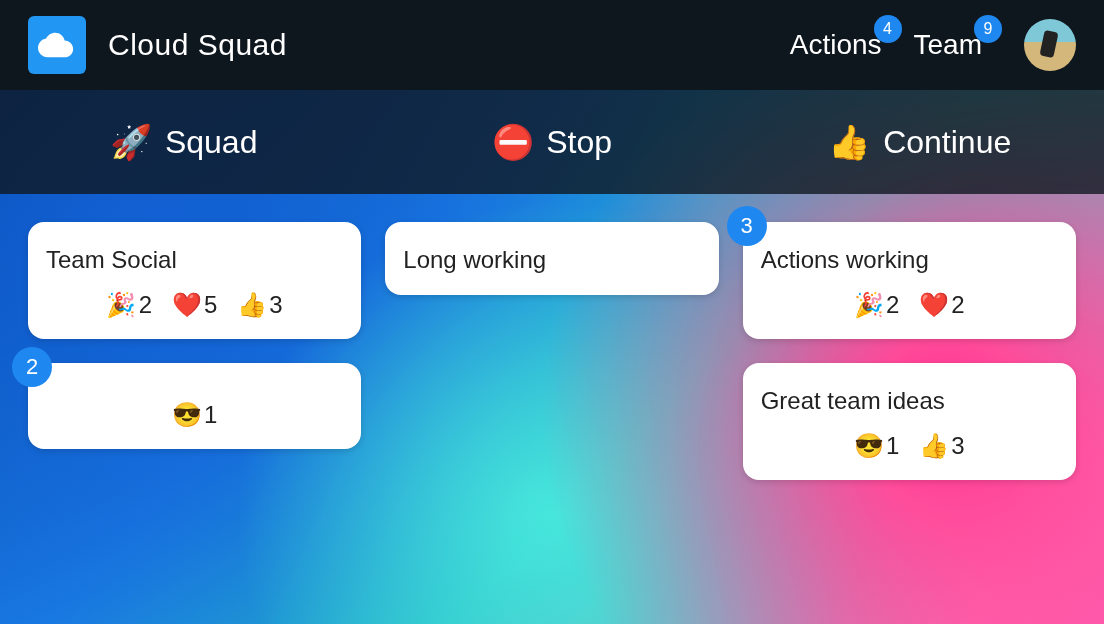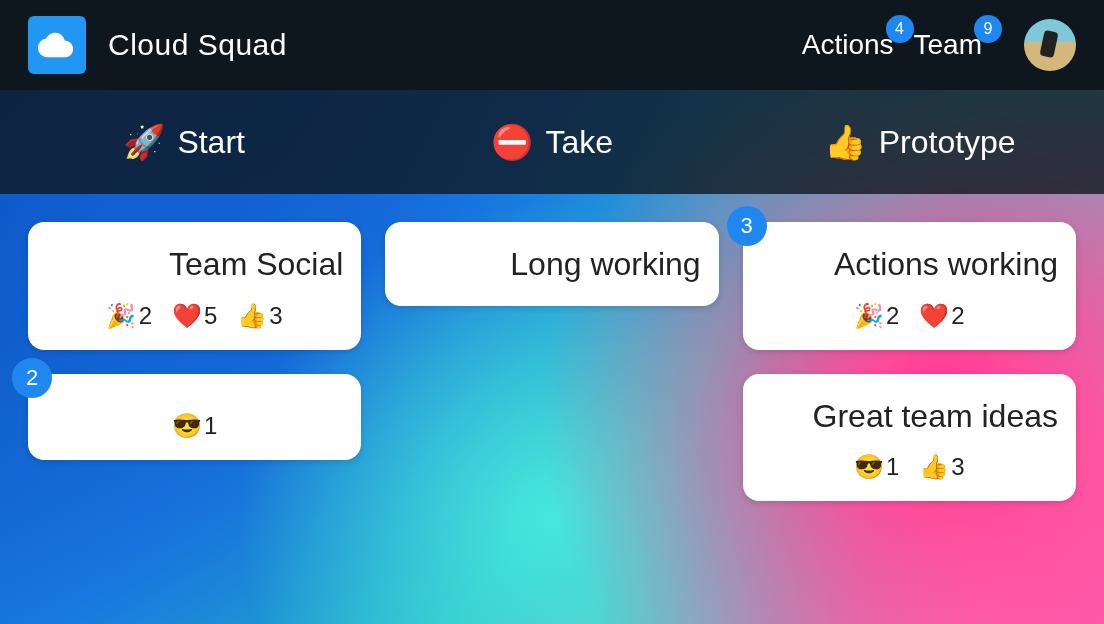--- a/index.html
+++ b/index.html
@@ -38,21 +38,21 @@
   .logo-box svg { width: 38px; height: 26px; }
   .app-title {
     font-size: 30px;
     font-weight: 400;
     letter-spacing: .5px;
     flex: 1;
   }
   .nav-item {
     position: relative;
     font-size: 28px;
-    margin-left: 16px;
+    margin-left: 28px;
     padding: 4px 2px;
     cursor: pointer;
     color: #fff;
   }
   .badge {
     position: absolute;
     top: -10px; right: -18px;
     background: #1e88f0;
     color: #fff;
     font-size: 16px;
@@ -115,23 +115,23 @@
   }
   .card {
     background: #fff;
     border-radius: 16px;
     padding: 22px 18px 20px;
     position: relative;
     box-shadow: 0 2px 6px rgba(0,0,0,.15);
     cursor: pointer;
   }
   .card-title {
-    font-size: 32px;
+    font-size: 24px;
     color: #222;
-    text-align: right;
+    text-align: left;
     line-height: 1.3;
     font-weight: 400;
   }
   .reactions {
     display: flex;
     justify-content: center;
     gap: 20px;
     margin-top: 16px;
     font-size: 24px;
     color: #222;
@@ -169,29 +169,29 @@
   <div class="nav-item">
     <span>Team</span>
     <span class="badge">9</span>
   </div>
   <div class="avatar"></div>
 </div>
 
 <div class="tabs">
   <div class="tab">
     <span class="emoji">🚀</span>
-    <span>Start</span>
+    <span>Squad</span>
   </div>
   <div class="tab">
     <span class="emoji">⛔</span>
-    <span>Take</span>
+    <span>Stop</span>
   </div>
   <div class="tab">
     <span class="emoji">👍</span>
-    <span>Prototype</span>
+    <span>Continue</span>
   </div>
 </div>
 
 <div class="board">
   <div class="col">
       <div class="card">
         <div class="card-title">Team Social</div>
         <div class="reactions">
           <span class="reaction">
             <span class="emoji">🎉</span>

